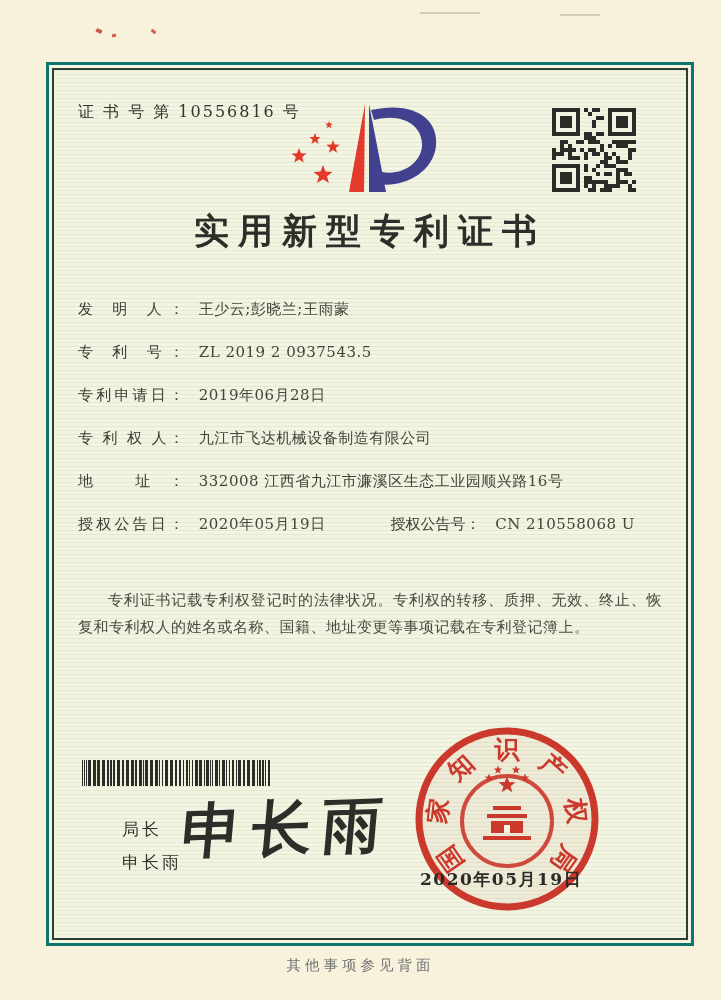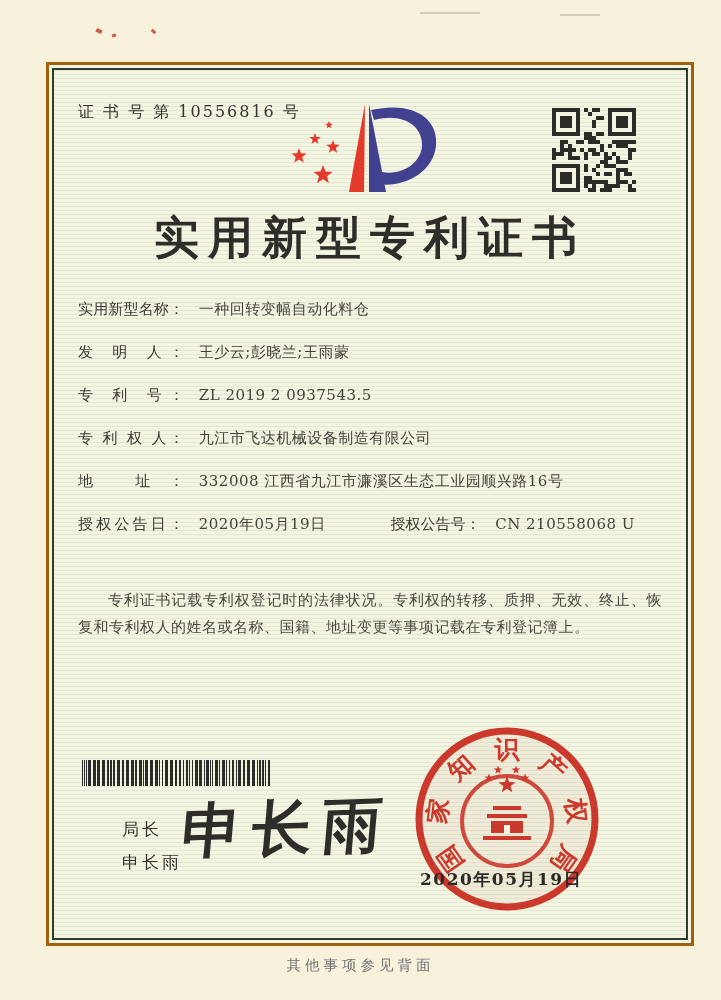--- a/index.html
+++ b/index.html
@@ -13,40 +13,40 @@
   .speck{position:absolute;background:#c8402e;opacity:.85;}
   .speck.s1{left:96px;top:29px;width:6px;height:4px;transform:rotate(25deg);}
   .speck.s2{left:112px;top:34px;width:4px;height:3px;transform:rotate(-15deg);}
   .speck.s3{left:151px;top:30px;width:5px;height:3px;transform:rotate(40deg);}
   .speck.gray{background:#b9b2a0;opacity:.6;}
   .speck.s4{left:420px;top:12px;width:60px;height:2px;}
   .speck.s5{left:560px;top:14px;width:40px;height:2px;}
 
   .frame{
     position:absolute;left:46px;top:62px;width:648px;height:884px;
-    border:3px solid #a16207;background:#f3f4e3;box-sizing:border-box;
+    border:3px solid #0f766e;background:#f3f4e3;box-sizing:border-box;
     padding:3px;
   }
   .frame-inner{
     width:100%;height:100%;box-sizing:border-box;
     border:2px solid #2c3e2d;
     position:relative;
     background:
       repeating-linear-gradient(180deg, rgba(158,190,140,0.20) 0px, rgba(158,190,140,0.20) 1px, rgba(255,255,255,0) 1px, rgba(255,255,255,0) 4px),
       #f3f4e2;
   }
   .cert-no{
     position:absolute;left:24px;top:32px;
     font-size:16px;letter-spacing:2px;color:#35342e;
   }
   .logo{position:absolute;left:225px;top:28px;width:170px;height:102px;}
   .qr{position:absolute;right:50px;top:38px;width:84px;height:84px;}
   .title{
     position:absolute;left:0;right:0;top:138px;
-    text-align:center;font-size:45px;font-weight:600;letter-spacing:9px;
+    text-align:center;font-size:35px;font-weight:600;letter-spacing:9px;
     color:#2e2d29;
   }
   .rows{position:absolute;left:24px;right:20px;top:230px;font-size:15px;}
   .row{margin-bottom:25px;line-height:18px;white-space:nowrap;}
   .flabel{
     display:inline-block;width:106px;text-align:justify;text-align-last:justify;
     color:#3c3b34;vertical-align:top;
   }
   .fvalue{margin-left:10px;color:#45443c;letter-spacing:0.5px;}
   .flabel2{margin-left:60px;color:#3c3b34;}
@@ -228,30 +228,30 @@
         <rect x="64" y="8" width="12" height="12" fill="#2b2b28"></rect>
         <rect x="0" y="56" width="28" height="28" fill="#2b2b28"></rect>
         <rect x="4" y="60" width="20" height="20" fill="#f3f4e2"></rect>
         <rect x="8" y="64" width="12" height="12" fill="#2b2b28"></rect>
       </svg>
 
     <div class="title">实用新型专利证书</div>
 
     <div class="rows">
       <div class="row">
-        <span class="flabel">实用新型名称：</span>
-        <span class="fvalue">一种回转变幅自动化料仓</span>
-      </div>
-      <div class="row">
         <span class="flabel">发 明 人：</span>
         <span class="fvalue">王少云;彭晓兰;王雨蒙</span>
       </div>
       <div class="row">
         <span class="flabel">专 利 号：</span>
         <span class="fvalue">ZL 2019 2 0937543.5</span>
+      </div>
+      <div class="row">
+        <span class="flabel">专利申请日：</span>
+        <span class="fvalue">2019年06月28日</span>
       </div>
       <div class="row">
         <span class="flabel">专 利 权 人：</span>
         <span class="fvalue">九江市飞达机械设备制造有限公司</span>
       </div>
       <div class="row">
         <span class="flabel">地 址：</span>
         <span class="fvalue">332008 江西省九江市濂溪区生态工业园顺兴路16号</span>
       </div>
       <div class="row">

